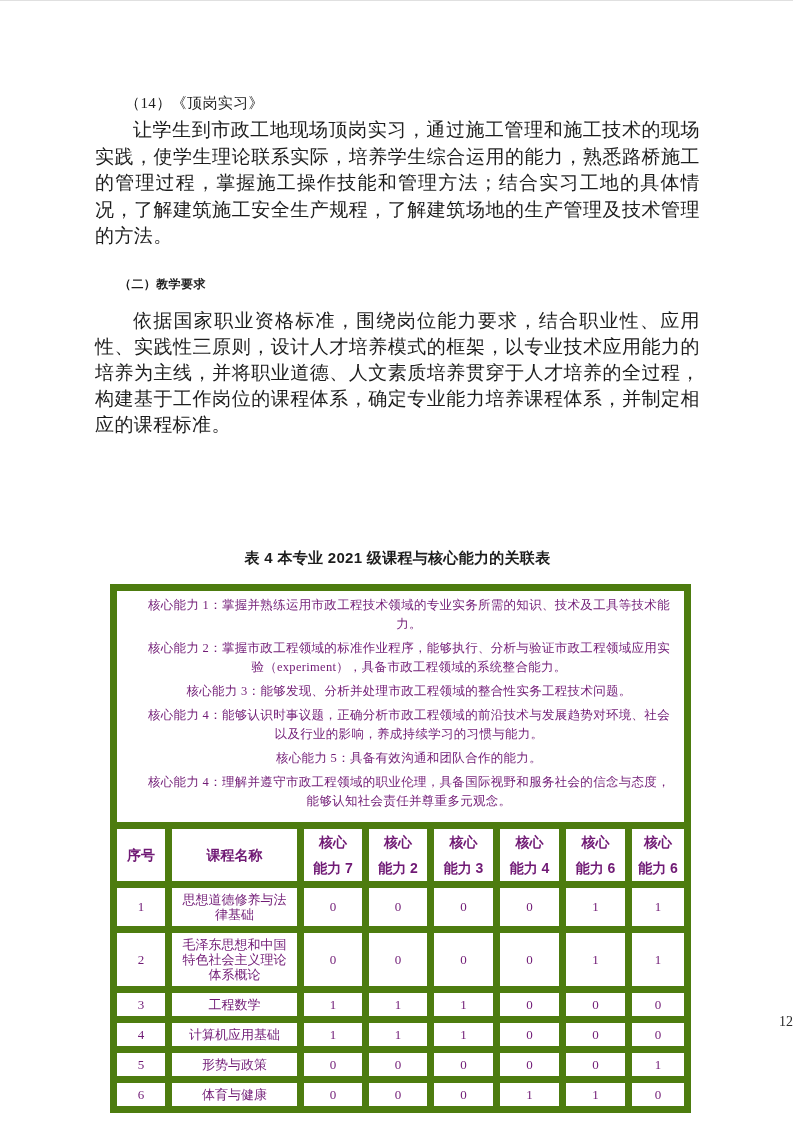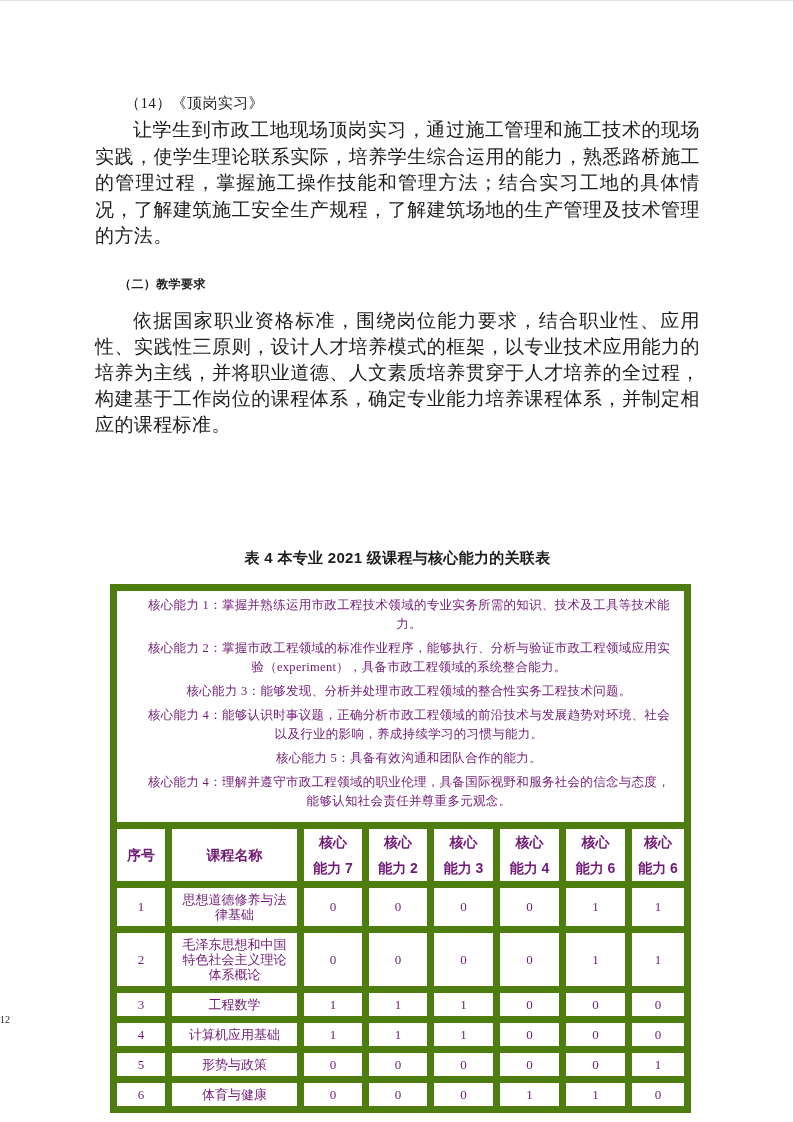--- a/index.html
+++ b/index.html
@@ -100,22 +100,22 @@
     font-size: 13px;
     line-height: 15px;
     padding: 4px 6px;
   }
   td.val-cell { font-size: 13px; line-height: 14px; }
   .page-number {
     position: absolute;
     top: 1014px;
     left: 0;
     width: 793px;
-    text-align: left;
-    font-size: 10px;
+    text-align: right;
+    font-size: 14px;
     color: #2a2a2a;
   }
 </style>
 </head>
 <body>
 
 <div class="page">
   <div class="top-edge"></div>
 
   <div class="content">

